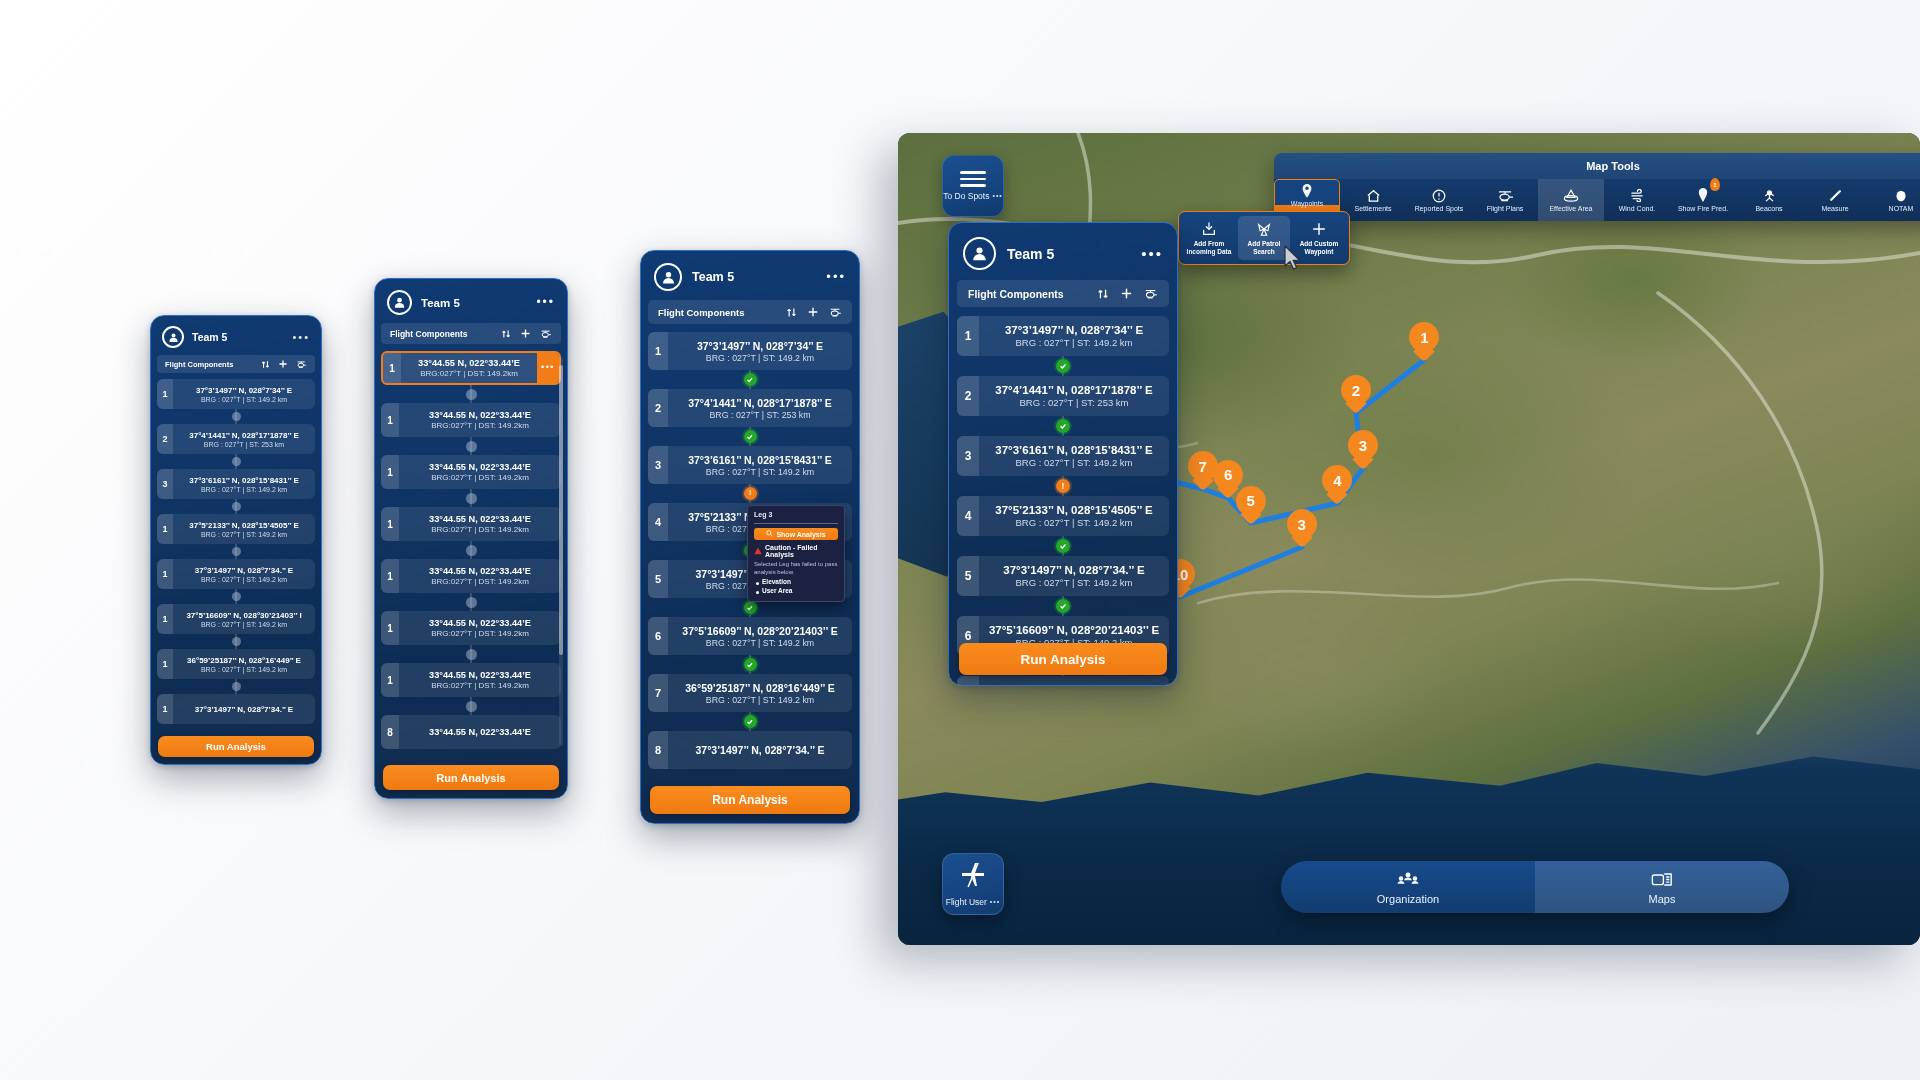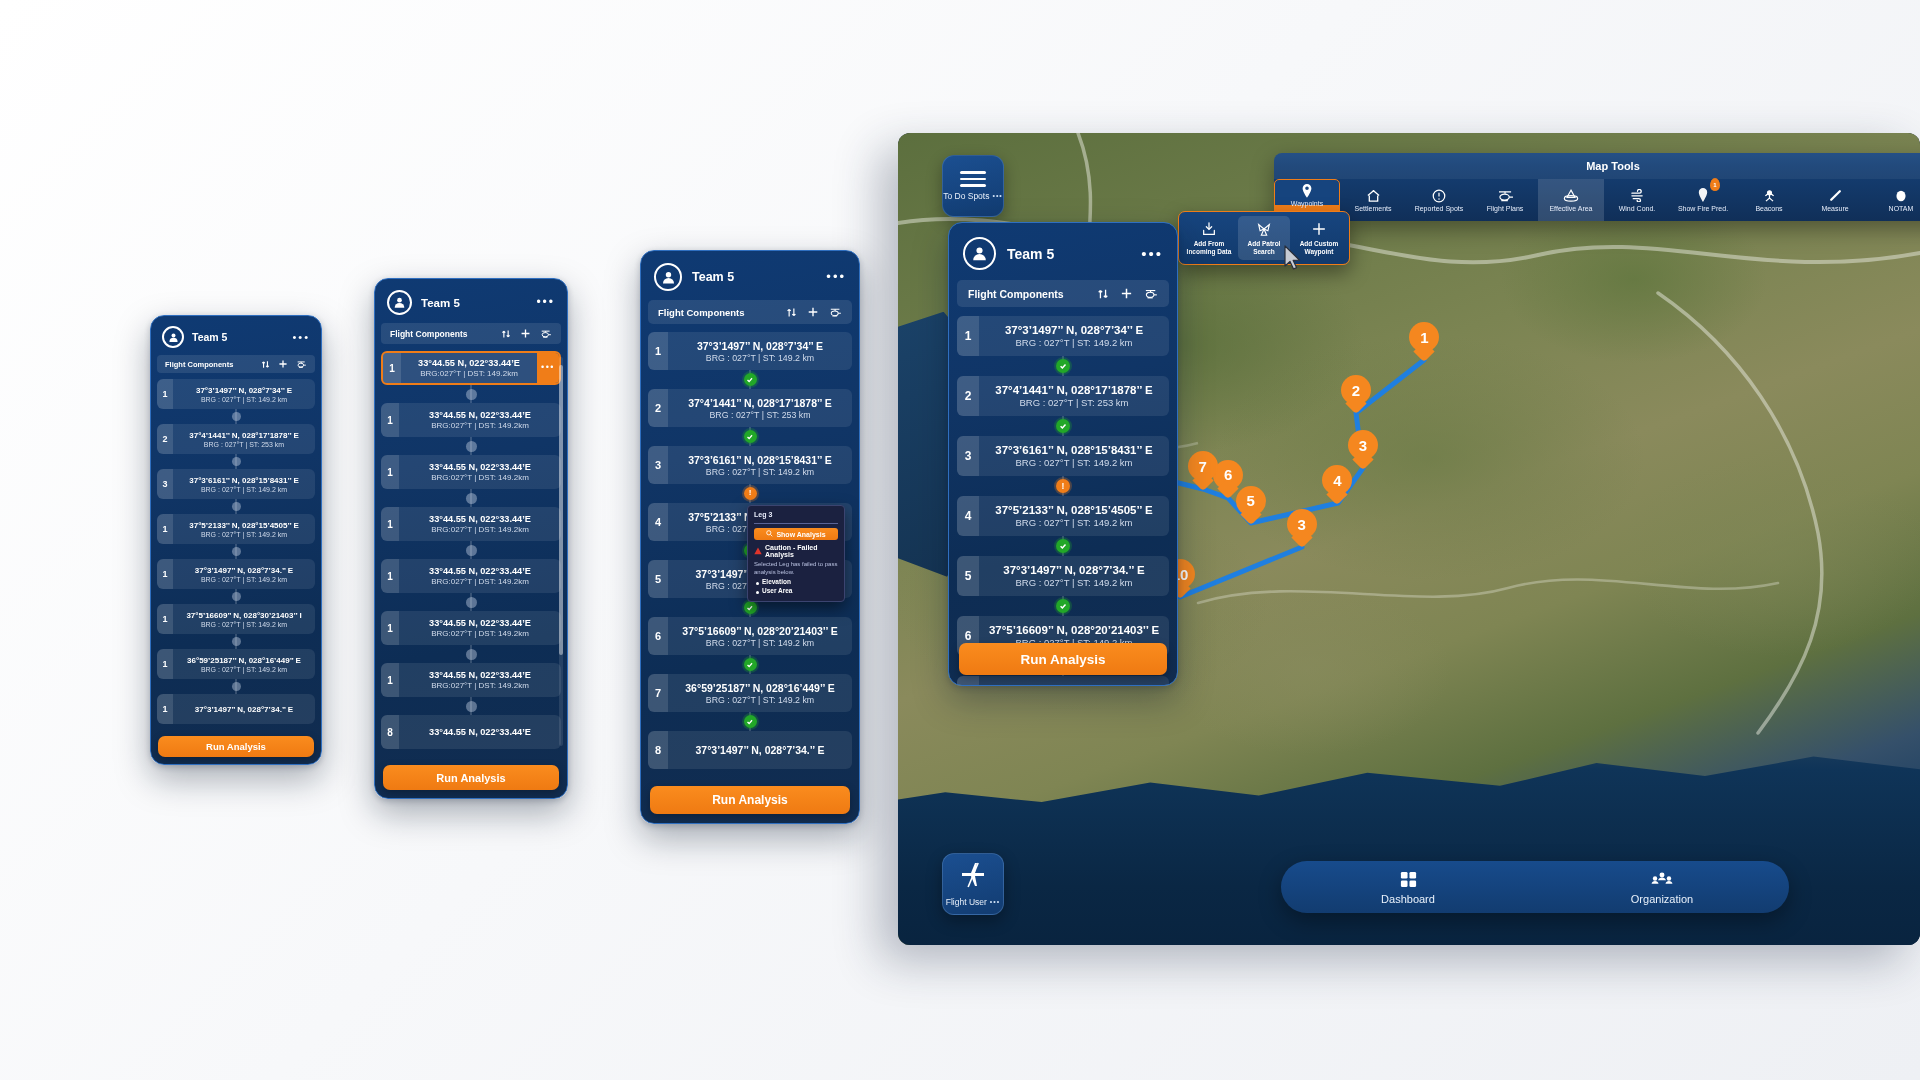--- a/index.html
+++ b/index.html
@@ -518,42 +518,41 @@
 
       <div id="cursor" style="left:385px; top:112px;">
         <svg width="20" height="26" viewBox="0 0 20 26">
           <path d="M2,1 L2,21 L7,16.5 L10.5,24 L13.5,22.6 L10.2,15.4 L16.6,15.2 Z" fill="#c8ccd4" stroke="#2a2f3a" stroke-width="1.2" stroke-linejoin="round"></path>
         </svg>
       </div>
 
       <div id="bottomnav">
           <div class="bn-item">
             <span class="bn-ico">
-              <svg width="19" height="19" viewBox="0 0 20 20" fill="#fff">
-                <rect x="2" y="2" width="7" height="7" rx="1.4"></rect>
-                <rect x="11" y="2" width="7" height="7" rx="1.4"></rect>
-                <rect x="2" y="11" width="7" height="7" rx="1.4"></rect>
-                <rect x="11" y="11" width="7" height="7" rx="1.4"></rect>
-              </svg>
-            </span>
-            <span class="bn-lbl">Dashboard</span>
-          </div>
-          <div class="bn-item">
-            <span class="bn-ico">
               <svg width="22" height="18" viewBox="0 0 24 18" fill="#fff">
                 <circle cx="12" cy="3.6" r="2.7"></circle>
                 <path d="M7.6 9.4 a4.6 4.6 0 0 1 8.8 0 z"></path>
                 <circle cx="4.4" cy="7.4" r="2.4"></circle>
                 <path d="M0.6 13 a3.9 3.9 0 0 1 7.6 0 z"></path>
                 <circle cx="19.6" cy="7.4" r="2.4"></circle>
                 <path d="M15.8 13 a3.9 3.9 0 0 1 7.6 0 z"></path>
               </svg>
             </span>
             <span class="bn-lbl">Organization</span>
           </div>
+          <div class="bn-item active">
+            <span class="bn-ico">
+              <svg width="22" height="18" viewBox="0 0 24 19" fill="none" stroke="#fff" stroke-width="1.5" stroke-linejoin="round">
+                <rect x="1.5" y="4" width="12" height="10.5" rx="2"></rect>
+                <path d="M14.5 3 h7.5 v12 h-7.5"></path>
+                <path d="M16.6 6.2 h3.4 M16.6 9 h3.4 M16.6 11.8 h3.4"></path>
+              </svg>
+            </span>
+            <span class="bn-lbl">Maps</span>
+          </div>
         </div>
     </div>
   </div>
 
   <div class="panel" id="panel-main" style="left:948px; top:222px; width:230px; height:464px;">
     <div class="panel-head" style="padding:14px 14px 10px; gap:11px;">
       <div class="avatar" style="width:33px;height:33px">
         <svg width="17" height="17" viewBox="0 0 20 20" fill="#fff">
           <circle cx="10" cy="6.4" r="3.6"></circle>
           <path d="M2.6 18 a7.4 7.4 0 0 1 14.8 0 z"></path>

